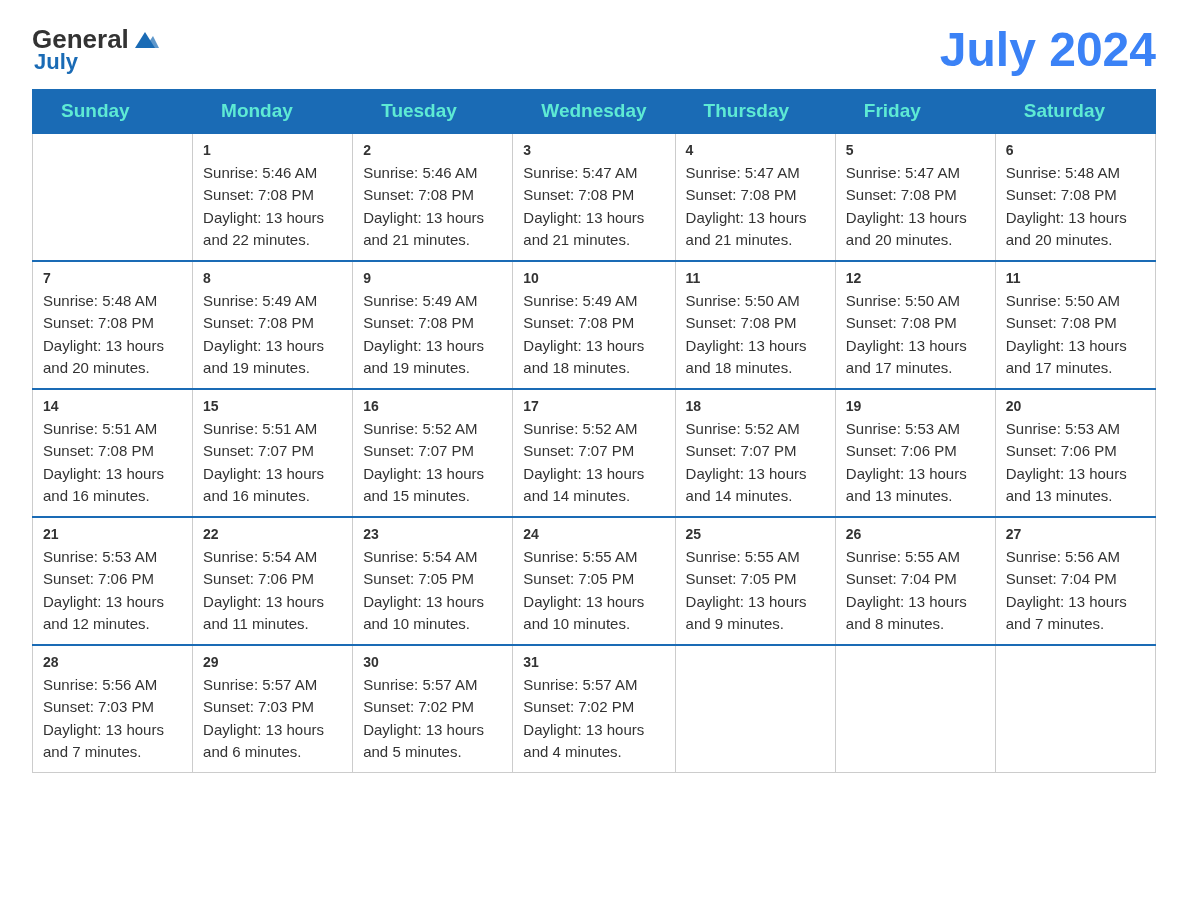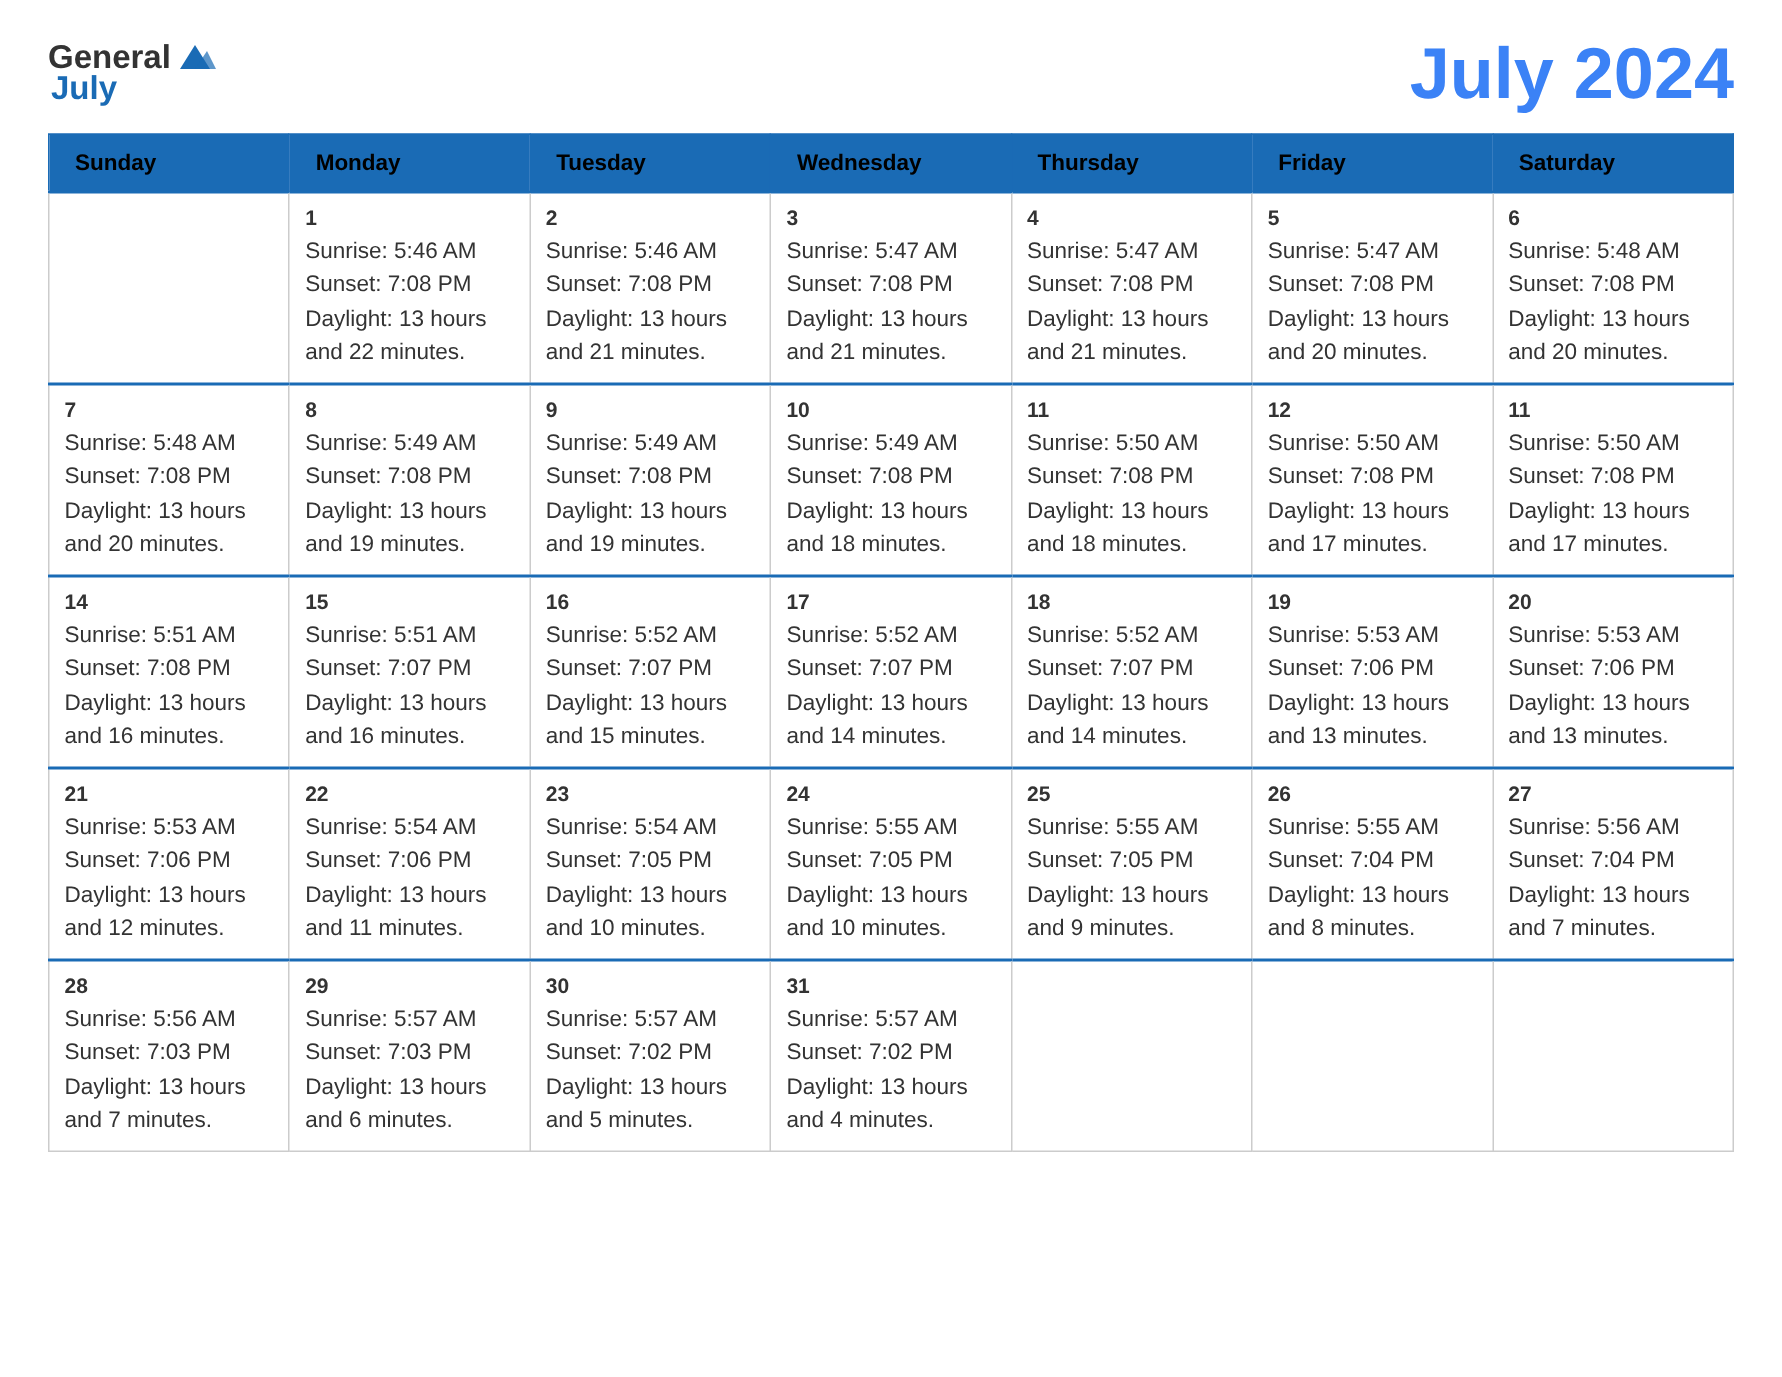--- a/index.html
+++ b/index.html
@@ -10,21 +10,21 @@
       width: 1188px;
       min-height: 918px;
     }
     .header {
       display: flex;
       justify-content: space-between;
       align-items: flex-start;
       margin-bottom: 8px;
     }
     .logo-text-general {
-      font-size: 22px;
+      font-size: 26px;
       font-weight: bold;
       color: #333;
     }
     .logo-text-blue {
       font-size: 22px;
       font-weight: bold;
       color: #1a6bb5;
     }
     .logo-icon {
       width: 28px;
@@ -45,24 +45,24 @@
       color: #555;
       margin-top: 4px;
     }
     .calendar {
       width: 100%;
       border-collapse: collapse;
       margin-top: 12px;
     }
     .calendar th {
       background-color: #1a6bb5;
-      color: #000000;
-      font-size: 15px;
-      font-weight: bold;
-      padding: 10px 17px;
+      color: #5eead4;
+      font-size: 19px;
+      font-weight: bold;
+      padding: 10px 28px;
       text-align: left;
       border: 1px solid #1a6bb5;
     }
     .calendar td {
       vertical-align: top;
       padding: 8px 10px;
       border: 1px solid #ccc;
       width: 14.28%;
       font-size: 12.5px;
       color: #333;

